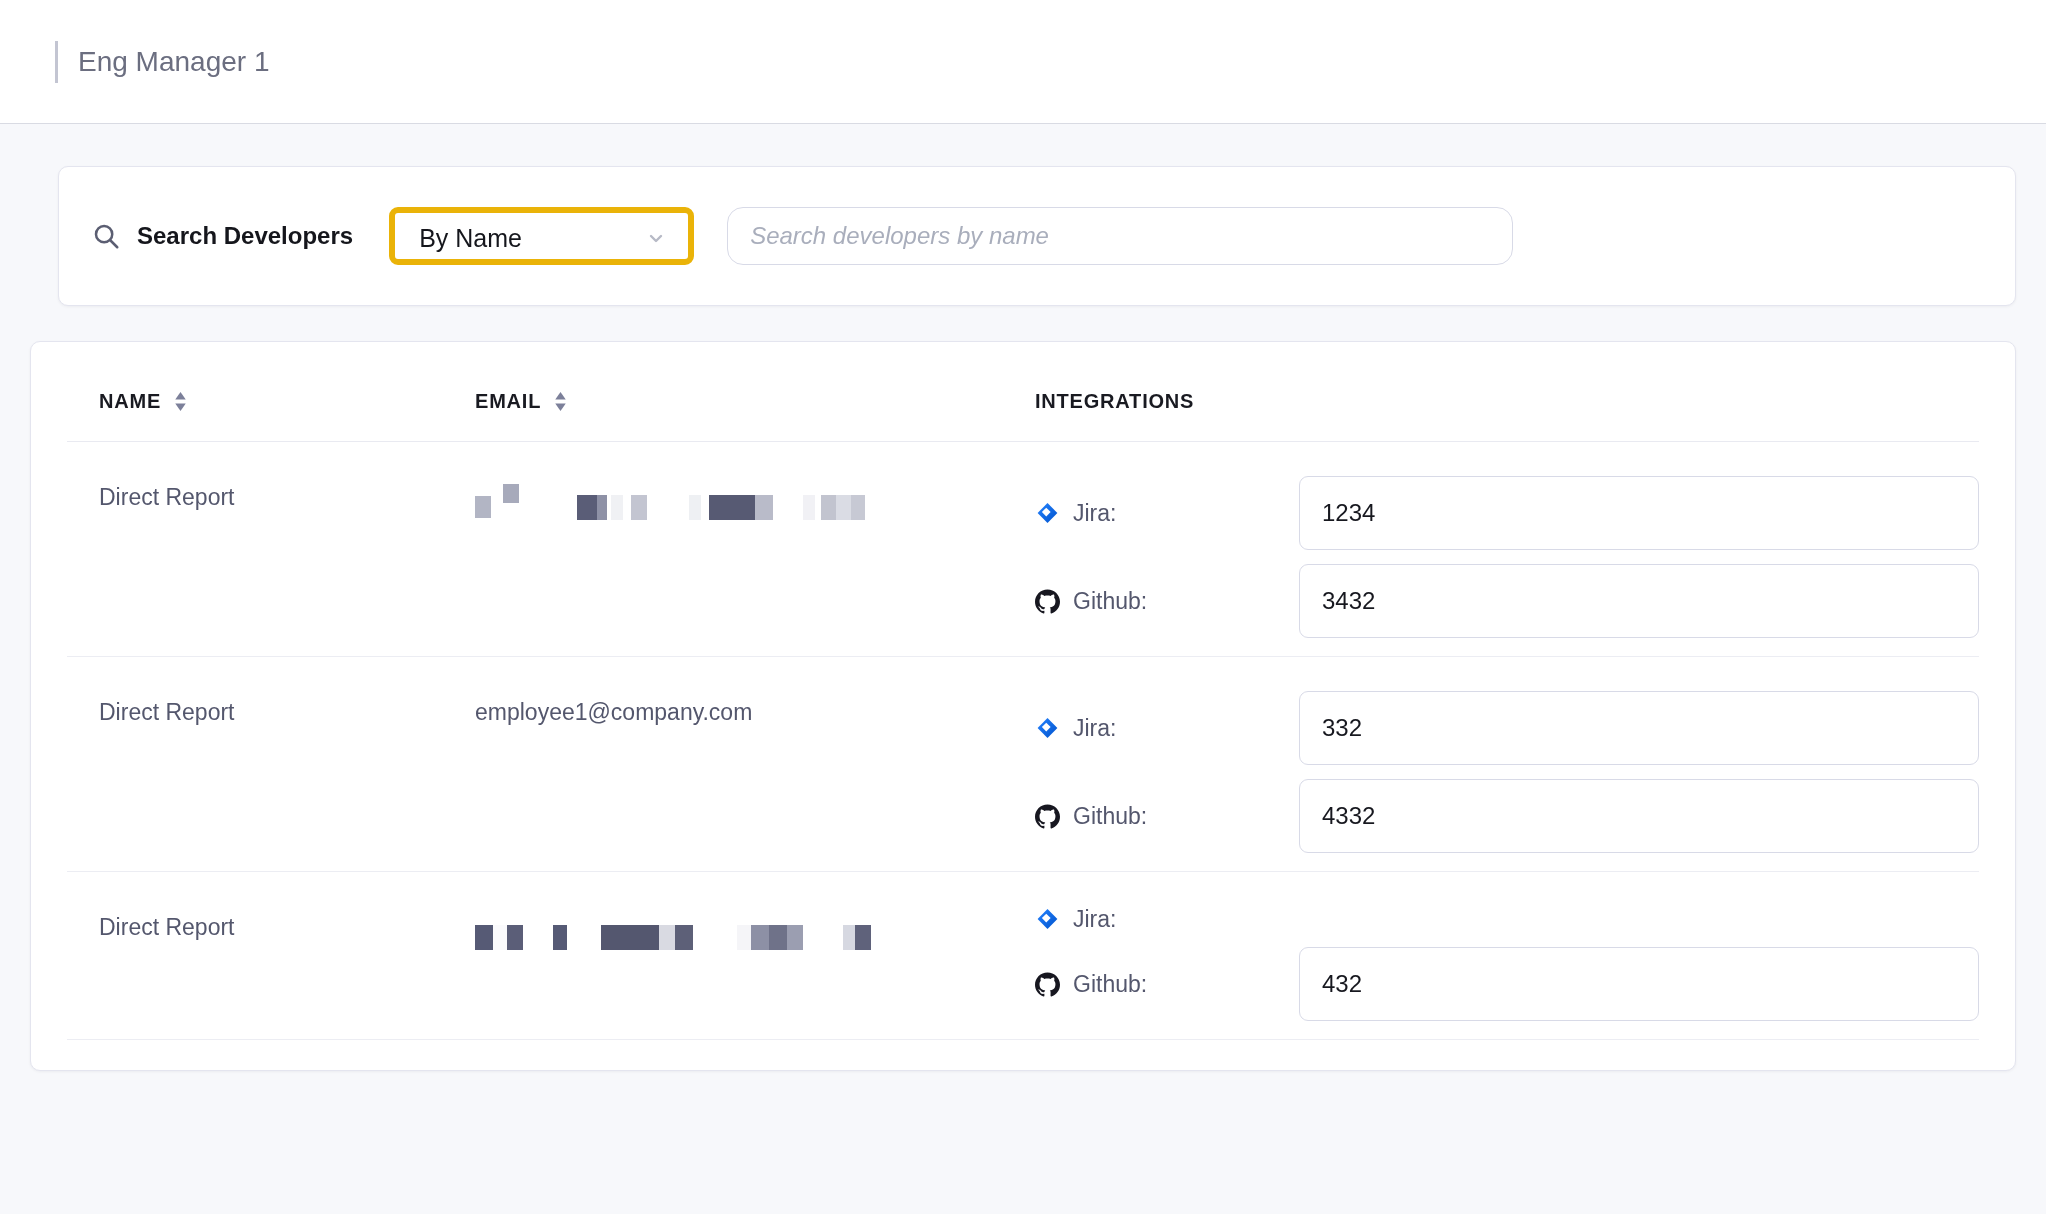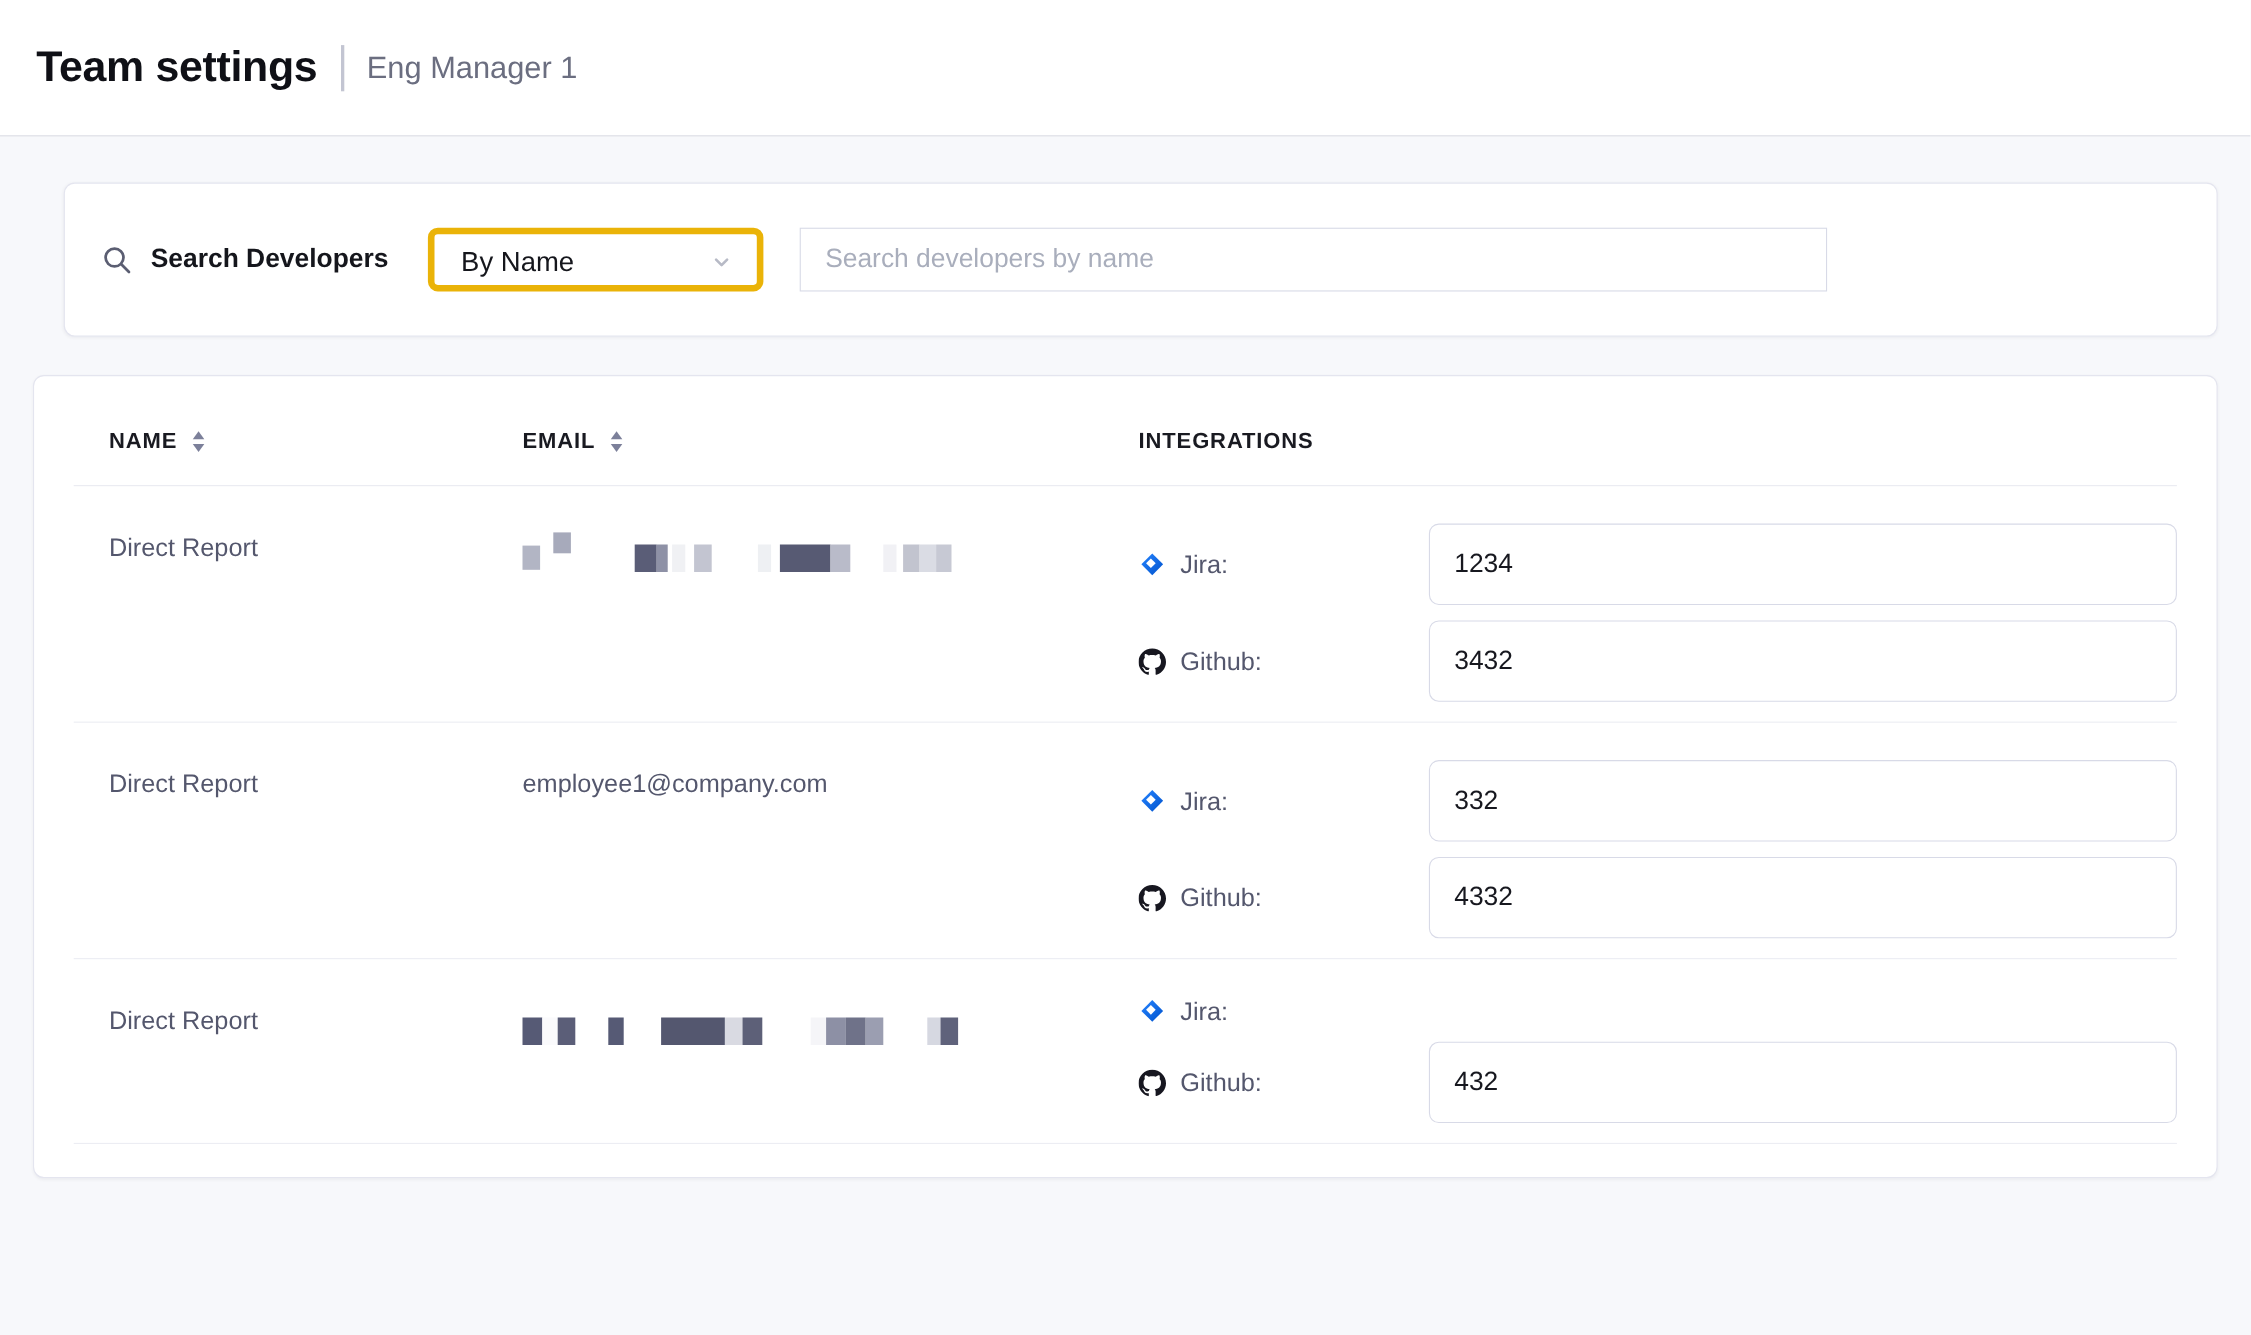--- a/index.html
+++ b/index.html
@@ -74,30 +74,31 @@
     align-items: center;
     justify-content: space-between;
     padding: 4px 20px 0 24px;
     font-size: 25px;
     color: #15161c;
     cursor: pointer;
     background: #fff;
   }
   .search-input {
     margin-left: 33px;
-    width: 934px;
+    width: 786px;
     height: 58px;
     border: 1px solid #d8dae7;
-    border-radius: 0;
+    border-radius: 16px;
     padding: 0 22px;
     font-size: 24px;
     color: #15161c;
     font-family: inherit;
     outline: none;
     background: #fff;
+    font-style: italic;
   }
   .search-input::placeholder { color: #a9aebc; }
 
   
   .table-card { padding: 0 36px 30px; }
   .thead, .trow {
     display: grid;
     grid-template-columns: 376px 560px 1fr;
   }
   .thead { padding: 48px 0 28px; border-bottom: 1px solid #e9eaf1; }
@@ -145,21 +146,20 @@
     <linearGradient id="jiraGrad" x1="0" y1="0" x2="1" y2="1">
       <stop offset="0" stop-color="#2684ff"></stop>
       <stop offset="1" stop-color="#0052cc"></stop>
     </linearGradient>
   </defs>
 </svg>
 
 <div class="page">
 
   <header class="header">
-    <h1 class="page-title">Team settings</h1>
     <div class="title-sep"></div>
     <div class="subtitle">Eng Manager 1</div>
   </header>
 
 
   <main class="content">
 
     <section class="card search-card">
       <span class="search-icon">
         <svg width="30" height="30" viewBox="0 0 24 24" fill="none" stroke="#5b5e72" stroke-width="2">

